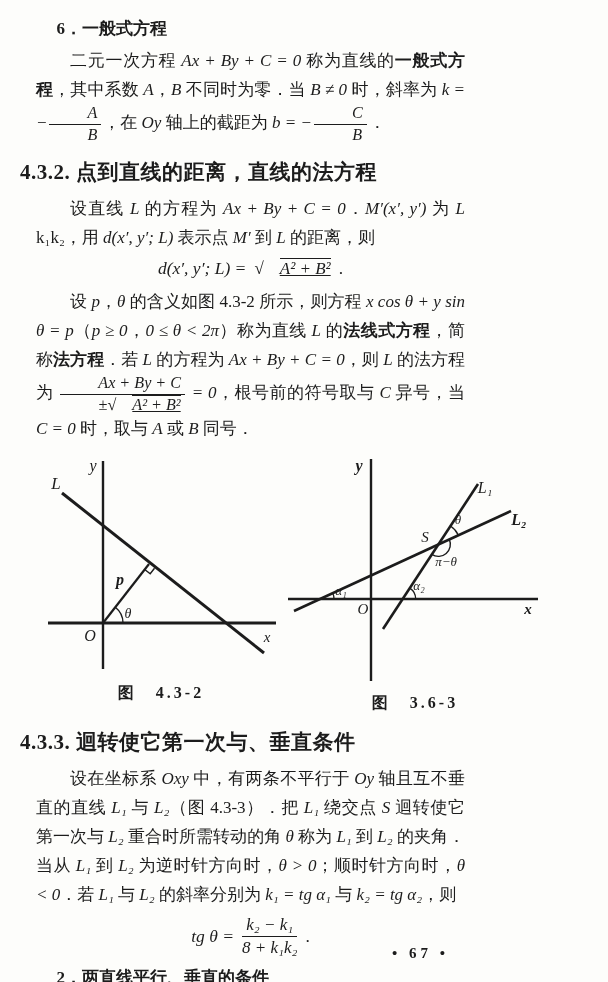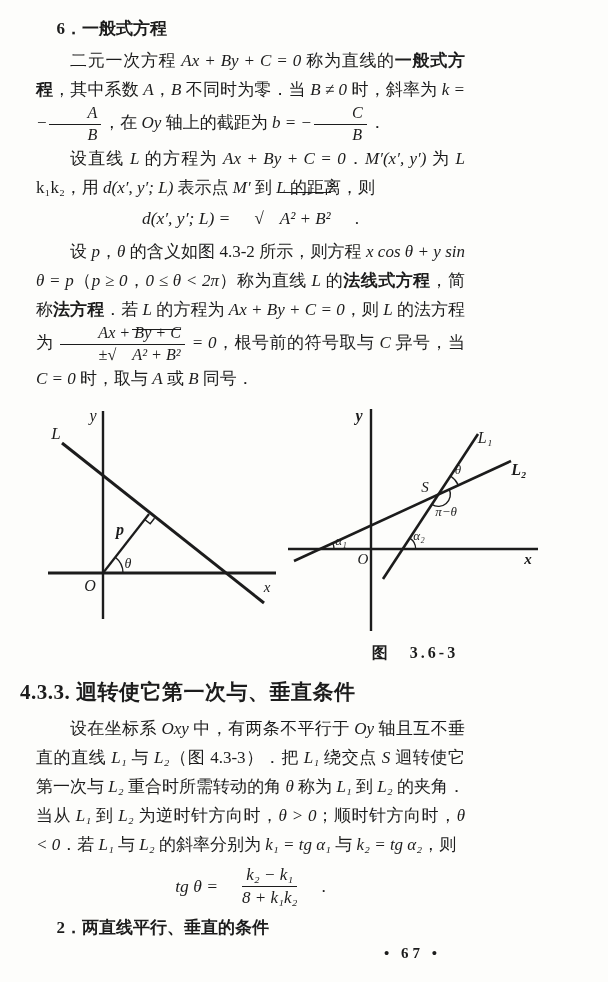--- a/index.html
+++ b/index.html
@@ -17,43 +17,44 @@
   p.body{margin:0;font-size:17px;line-height:29px;text-align:justify;}
   .ind{text-indent:2em;}
   .m{font-style:italic;}
   .bold{font-weight:bold;}
   .sub-heading{font-size:17px;font-weight:bold;margin:4px 0;text-indent:1.2em;line-height:26px;}
   h2.section{font-size:21px;font-weight:bold;margin:14px 0 8px -16px;letter-spacing:0.5px;line-height:28px;}
   
   .frac{display:inline-block;vertical-align:middle;text-align:center;line-height:1.15;font-size:0.95em;margin:0 2px;}
   .fnum{display:block;border-bottom:1.4px solid currentColor;padding:0 4px 1px;}
   .fden{display:block;padding-top:1px;white-space:nowrap;}
-  .rad{border-top:1.4px solid currentColor;padding-top:16px;margin-left:16px;}
-  .formula{display:flex;justify-content:center;align-items:center;gap:22px;font-size:17.5px;margin:6px 0 8px;}
+  .rad{border-top:1.4px solid currentColor;padding-top:0;margin-left:16px;text-decoration:underline;}
+  .formula{display:flex;justify-content:center;align-items:center;gap:6px;font-size:17.5px;margin:6px 0 8px;}
   .formula .frac{font-size:17px;}
   
   .figures{display:flex;justify-content:space-between;align-items:flex-start;margin:6px 0 0;}
   .figure{text-align:center;}
   .caption{font-size:16px;font-weight:bold;letter-spacing:3px;margin-top:2px;}
   svg line,svg path,svg polyline{stroke:#1c1c1c;fill:none;}
   svg text{fill:#1c1c1c;font-family:"Liberation Serif","DejaVu Serif",serif;}
   .footer{
-    position:absolute;right:58px;bottom:20px;
+    position:absolute;right:50px;bottom:20px;
     font-size:15px;font-weight:bold;letter-spacing:4px;
   }
 </style>
 </head>
 <body>
 
 <div class="page">
 
   <div class="sub-heading">6．一般式方程</div>
 
   <p class="body ind"><span>二元一次方程 </span><span class="m">Ax + By + C = 0</span><span> 称为直线的</span><span class="bold">一般式方程</span><span>，其中系数 </span><span class="m">A</span><span>，</span><span class="m">B</span><span> 不同时为零．当 </span><span class="m">B ≠ 0</span><span> 时，斜率为 </span><span class="m">k = −</span><span class="frac"><span class="fnum m">A</span><span class="fden m">B</span></span><span>，在 </span><span class="m">Oy</span><span> 轴上的截距为 </span><span class="m">b = −</span><span class="frac"><span class="fnum m">C</span><span class="fden m">B</span></span><span>．</span></p>
 
+  <h2 class="section">4.3.2. 点到直线的距离，直线的法方程</h2>
 
   <p class="body ind"><span>设直线 </span><span class="m">L</span><span> 的方程为 </span><span class="m">Ax + By + C = 0</span><span>．</span><span class="m">M′(x′, y′)</span><span> 为 </span><span class="m">L</span><span> k₁k₂，用 </span><span class="m">d(x′, y′; L)</span><span> 表示点 </span><span class="m">M′</span><span> 到 </span><span class="m">L</span><span> 的距离，则</span></p>
 
   <div class="formula">
     <span class="m">d(x′, y′; L) =</span>
     <span class="frac">
         <span class="fden"><span class="m">√</span><span class="m rad">A² + B²</span></span>
       </span>
     <span>.</span>
   </div>
@@ -70,20 +71,21 @@
         <line x1="67" y1="174" x2="113" y2="115" stroke-width="2.2"></line>
         <polyline points="118.5,119.3 114.2,124.8 108.7,120.5" stroke-width="1.4"></polyline>
         <path d="M 87 174 A 20 20 0 0 0 79.3 158.2" stroke-width="1.4"></path>
         <text x="57" y="22" font-size="16" font-style="italic" text-anchor="middle">y</text>
         <text x="20" y="40" font-size="17" font-style="italic" text-anchor="middle">L</text>
         <text x="84" y="136" font-size="16" font-style="italic" font-weight="bold" text-anchor="middle">p</text>
         <text x="92" y="169" font-size="14" font-style="italic" text-anchor="middle">θ</text>
         <text x="54" y="192" font-size="16" font-style="italic" text-anchor="middle">O</text>
         <text x="231" y="193" font-size="15" font-style="italic" text-anchor="middle">x</text>
       </svg>
+      <div class="caption">图　4.3-2</div>
     </div>
 
     <div class="figure">
       <svg width="258" height="238" viewBox="0 0 258 238">
         <line x1="85" y1="10" x2="85" y2="232" stroke-width="2.4"></line>
         <line x1="2" y1="150" x2="252" y2="150" stroke-width="2.6"></line>
         <line x1="97" y1="180" x2="192" y2="35" stroke-width="2.6"></line>
         <line x1="8" y1="162" x2="225" y2="62" stroke-width="2.6"></line>
         <path d="M 172.4 86.2 A 22 22 0 0 0 164.5 77.0" stroke-width="1.4"></path>
         <path d="M 163.3 90.4 A 12 12 0 0 1 145.8 105.4" stroke-width="1.4"></path>

